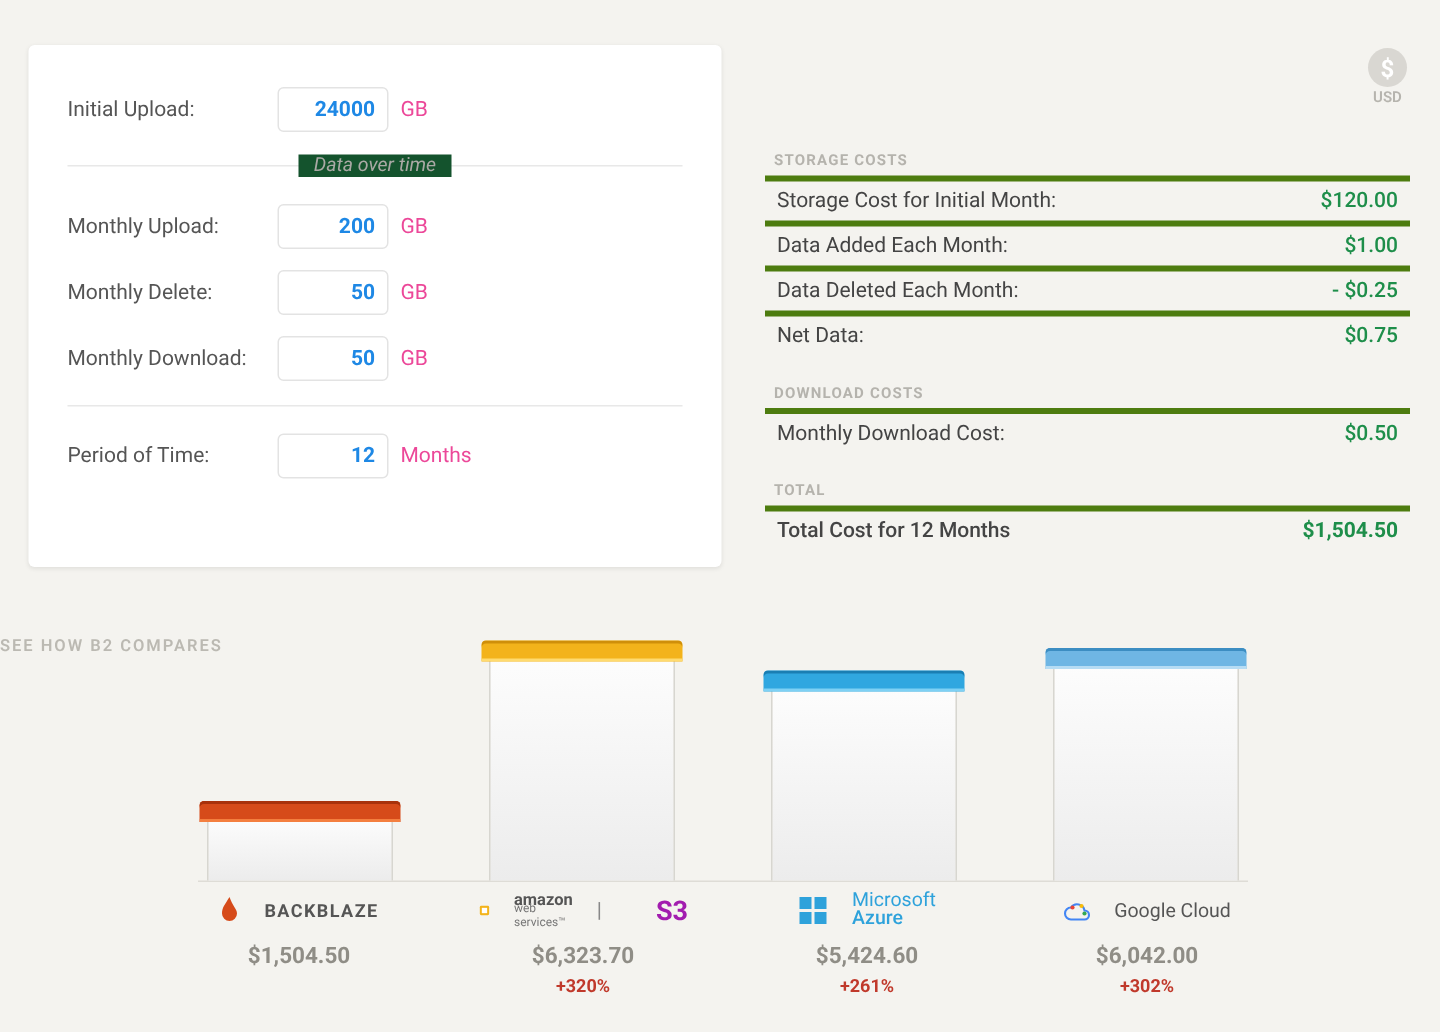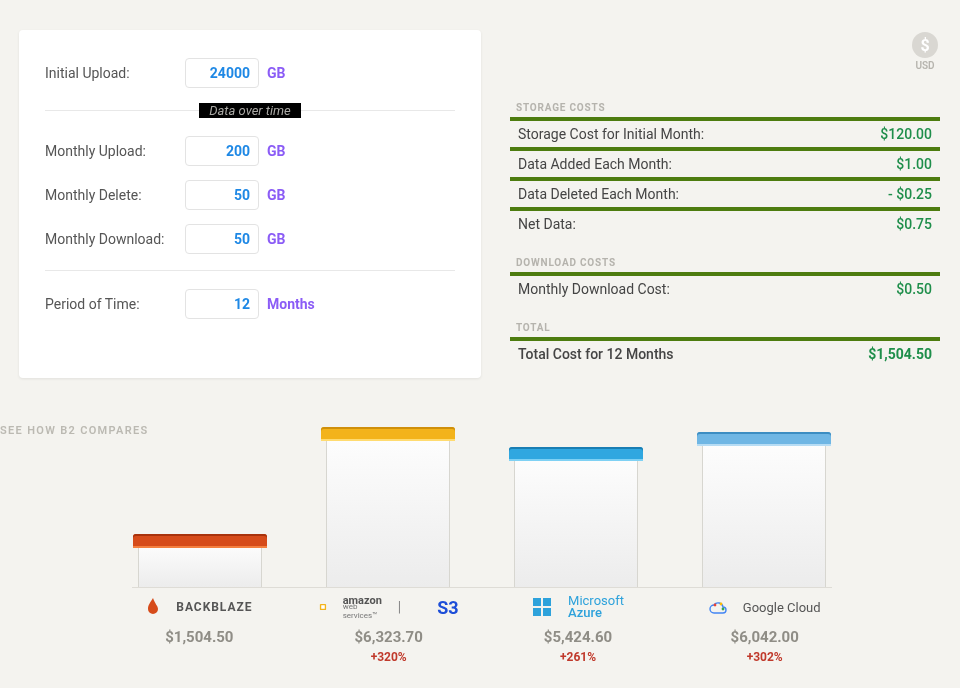--- a/index.html
+++ b/index.html
@@ -56,37 +56,36 @@
     border-radius: 4px;
     text-align: right;
     padding: 0 8px;
     color:#1e88e5;
     font-weight:700;
     font-size:14px;
     font-family:inherit;
   }
   .unit {
     margin-left: 8px;
-    color:#8b5cf6;
+    color:#ec4899;
     font-size:14px;
-    font-weight:bold;
   }
 
   .divider-title {
     position: relative;
     text-align: center;
     margin: 14px 0 18px;
   }
   .divider-title::before {
     content:"";
     position:absolute; left:0; right:0; top:50%;
     border-top:1px solid #e8e8e8;
   }
   .divider-title span{
-    position:relative; background:#000000; padding:0 10px;
+    position:relative; background:#14532d; padding:0 10px;
     font-style: italic; color:#aaa9a5; font-size:13px;
   }
   .thin-divider{
     border:none; border-top:1px solid #e8e8e8;
     margin:16px 0 18px;
   }
 
   
   .costs {
     position:absolute;
@@ -150,21 +149,21 @@
     display:flex; gap:52px;
   }
   .lab-slot{ width:140px; text-align:center;}
   .logo-row{ height:30px; display:flex; align-items:center; justify-content:center; gap:16px; margin-bottom:6px;}
   .price{ font-size:15px; font-weight:700; color:#8f8d86;}
   .pct{ font-size:12px; font-weight:700; color:#c0392b; margin-top:4px;}
 
   
   .brand-text{font-size:12px; font-weight:700; color:#555; text-transform:uppercase;}
   .brand-sub{font-size:8px; color:#777; text-transform:none; font-weight:400; display:block; margin-top:-3px;}
-  .s3-strong{font-size:18px; font-weight:700; color:#1d4ed8; margin-left:20px;}
+  .s3-strong{font-size:18px; font-weight:700; color:#a21caf; margin-left:20px;}
   .az-text{color:#2ea2db; font-size:13px; line-height:12px; text-align:left;}
   .gc-text{font-size:13px; color:#555;}
 </style>
 </head>
 <body>
 
 <div class="usd-badge">
   <div class="usd-circle">$</div>
   <div class="usd-label">USD</div>
 </div>

